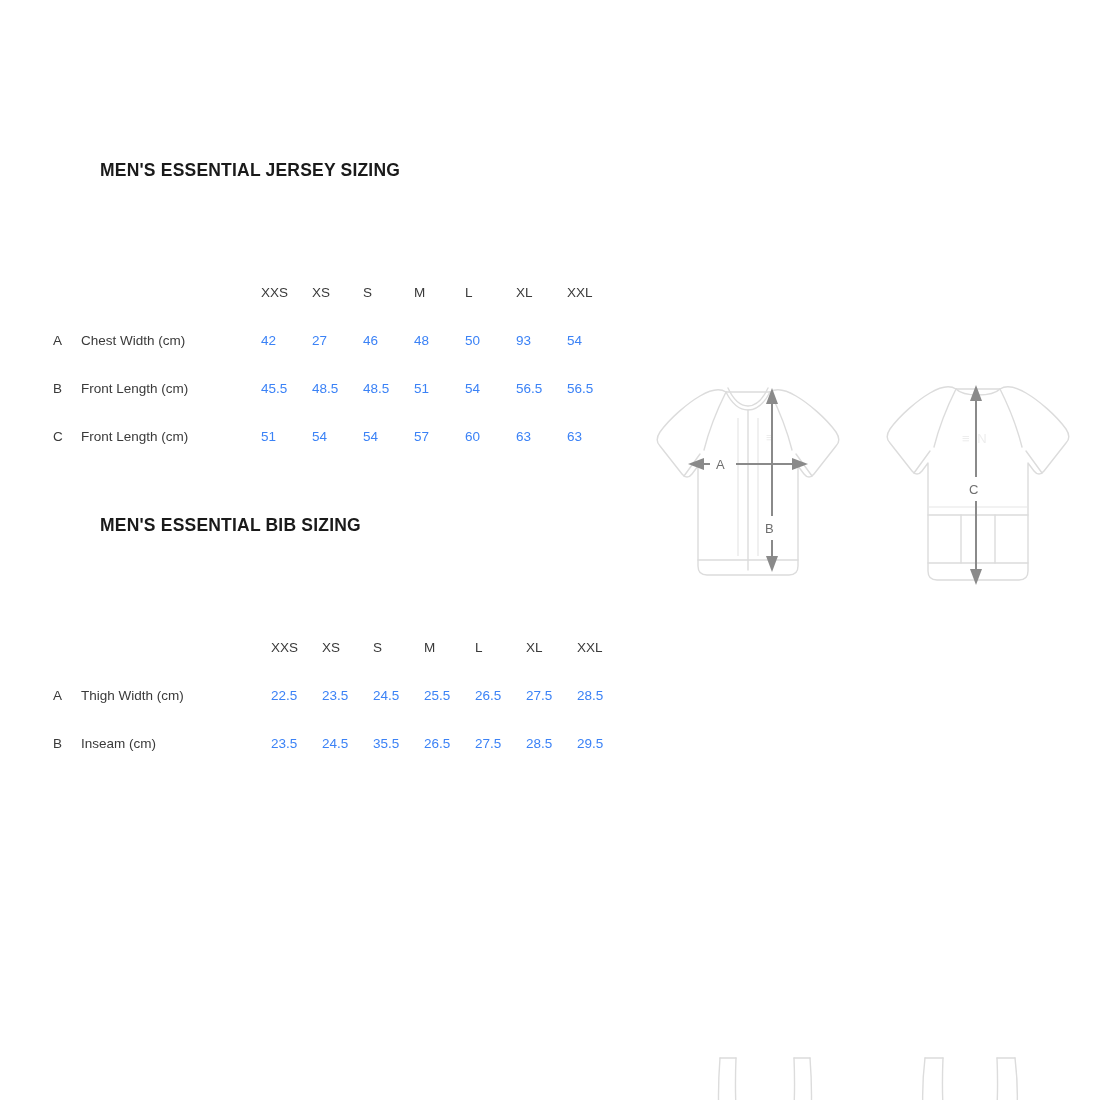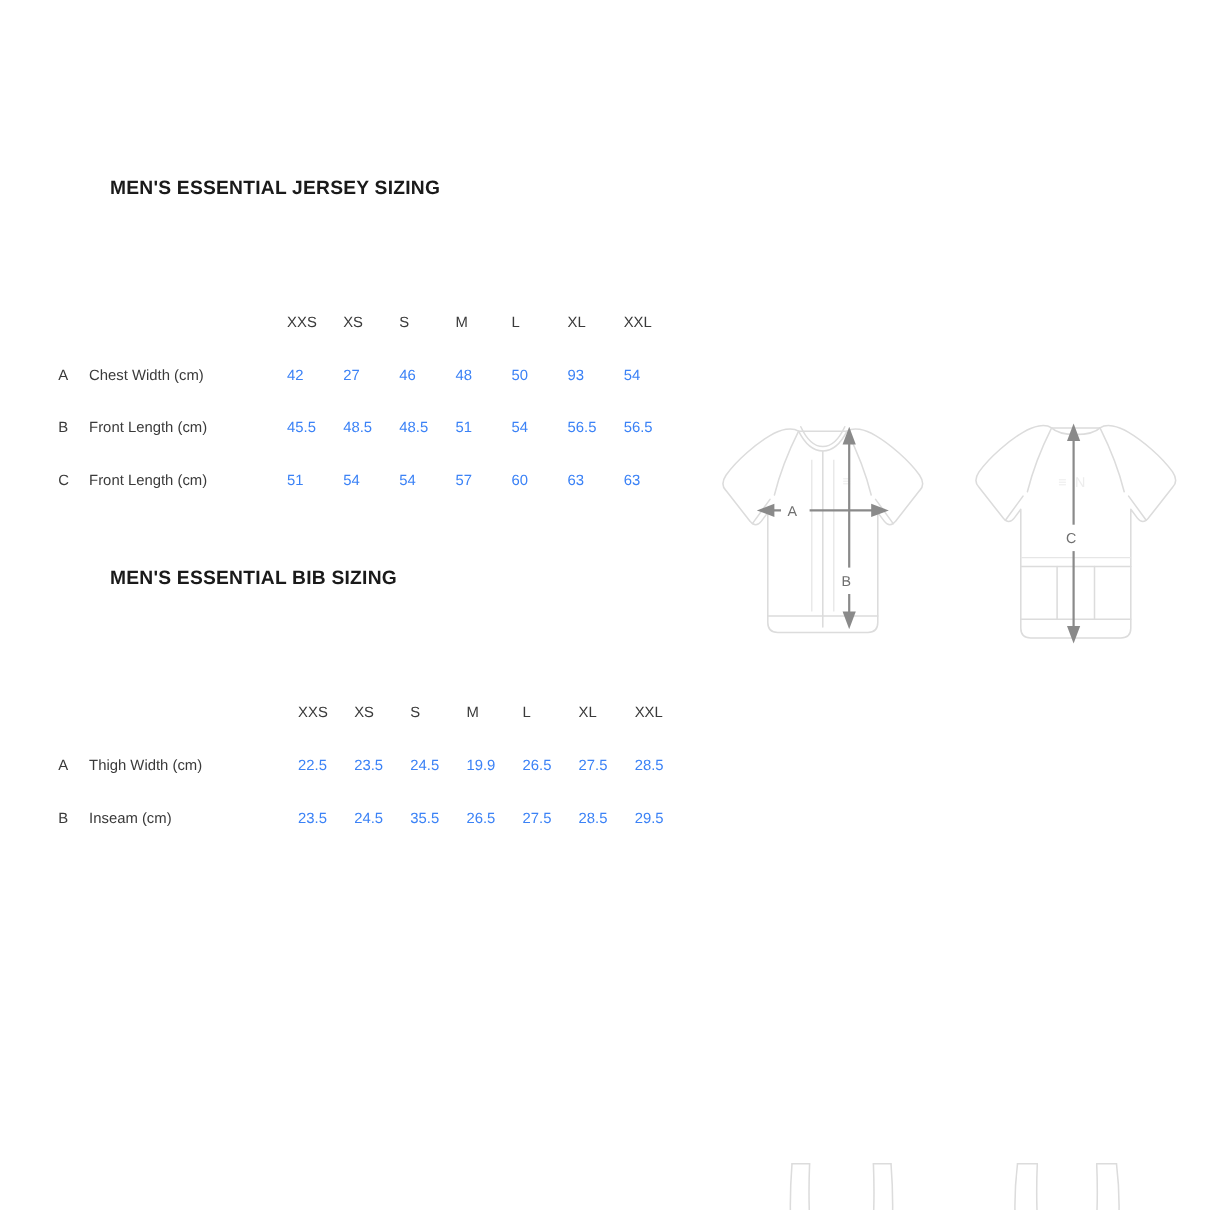--- a/index.html
+++ b/index.html
@@ -273,21 +273,21 @@
         <th class="col-val">L</th>
         <th class="col-val">XL</th>
         <th class="col-val">XXL</th>
       </tr>
       <tr>
         <td class="col-key">A</td>
         <td class="col-label">Thigh Width (cm)</td>
         <td class="col-val">22.5</td>
         <td class="col-val">23.5</td>
         <td class="col-val">24.5</td>
-        <td class="col-val">19.9</td>
+        <td class="col-val">25.5</td>
         <td class="col-val">26.5</td>
         <td class="col-val">27.5</td>
         <td class="col-val">28.5</td>
       </tr>
       <tr>
         <td class="col-key">B</td>
         <td class="col-label">Inseam (cm)</td>
         <td class="col-val">23.5</td>
         <td class="col-val">24.5</td>
         <td class="col-val">35.5</td>

